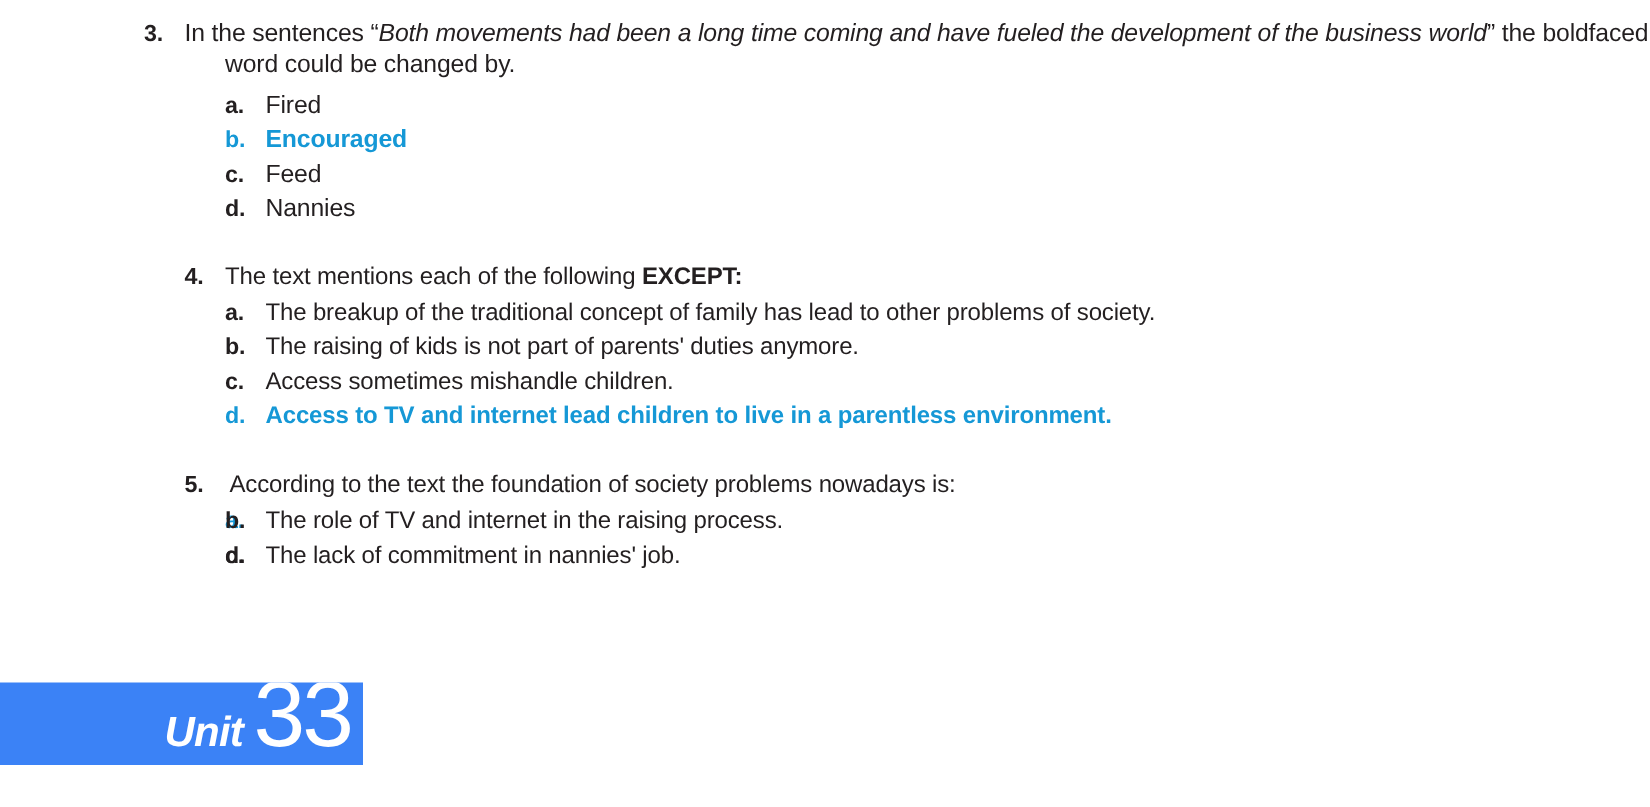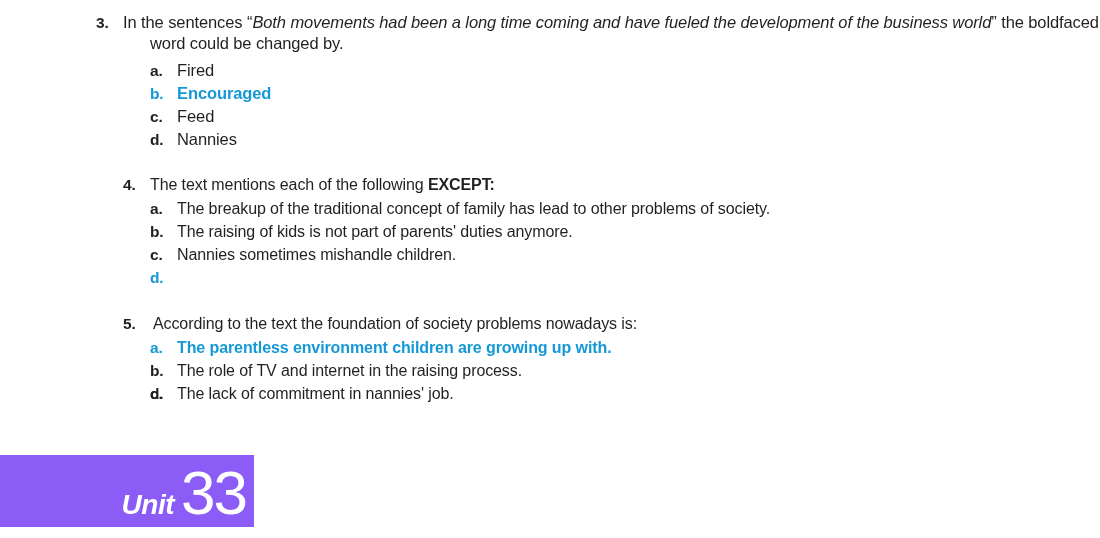--- a/index.html
+++ b/index.html
@@ -93,24 +93,23 @@
 
   #q5 .option { padding-left: 177px; font-size: 16px; }
   #q5 .option .letter { left: 150px; }
 
   
   .unit-banner {
     position: absolute;
     left: 0;
     top: 455px;
     width: 242px;
-    height: 72px;
-    background: #8b5cf6;
+    height: 55px;
+    background: #3b82f6;
     overflow: hidden;
-    padding-left: 12px;
   }
   .unit-banner-inner {
     position: absolute;
     right: 8px;
     bottom: -4px;
     display: flex;
     align-items: baseline;
     color: #ffffff;
   }
   .unit-word {
@@ -167,37 +166,37 @@
       <div class="option">
         <span class="letter">a.</span>
         <span>The breakup of the traditional concept of family has lead to other problems of society.</span>
       </div>
       <div class="option">
         <span class="letter">b.</span>
         <span>The raising of kids is not part of parents' duties anymore.</span>
       </div>
       <div class="option">
         <span class="letter">c.</span>
-        <span>Nannies sometimes mishandle children.</span>
+        <span>Access sometimes mishandle children.</span>
       </div>
       <div class="option highlight">
         <span class="letter">d.</span>
+        <span>Access to TV and internet lead children to live in a parentless environment.</span>
       </div>
     </div>
   </div>
 
   <div class="question" id="q5" style="top: 313px;">
     <div class="q-stem" style="font-size:16px; padding-left:153px;">
       <span class="q-num">5.</span>
       <span class="q-text">According to the text the foundation of society problems nowadays is:</span>
     </div>
     <div class="options" style="margin-top:2px;">
       <div class="option highlight">
         <span class="letter">a.</span>
-        <span>The parentless environment children are growing up with.</span>
       </div>
       <div class="option">
         <span class="letter">b.</span>
         <span>The role of TV and internet in the raising process.</span>
       </div>
       <div class="option">
         <span class="letter">c.</span>
       </div>
       <div class="option">
         <span class="letter">d.</span>

